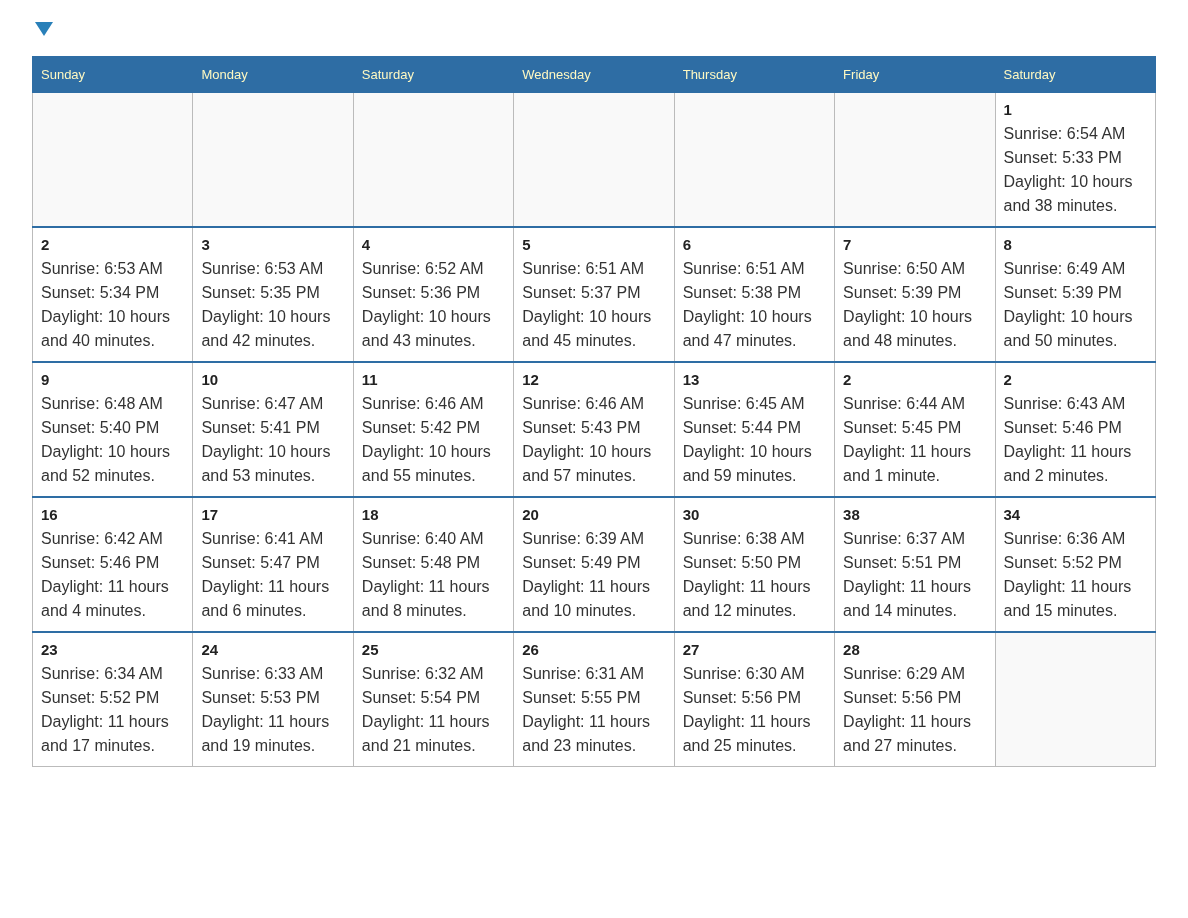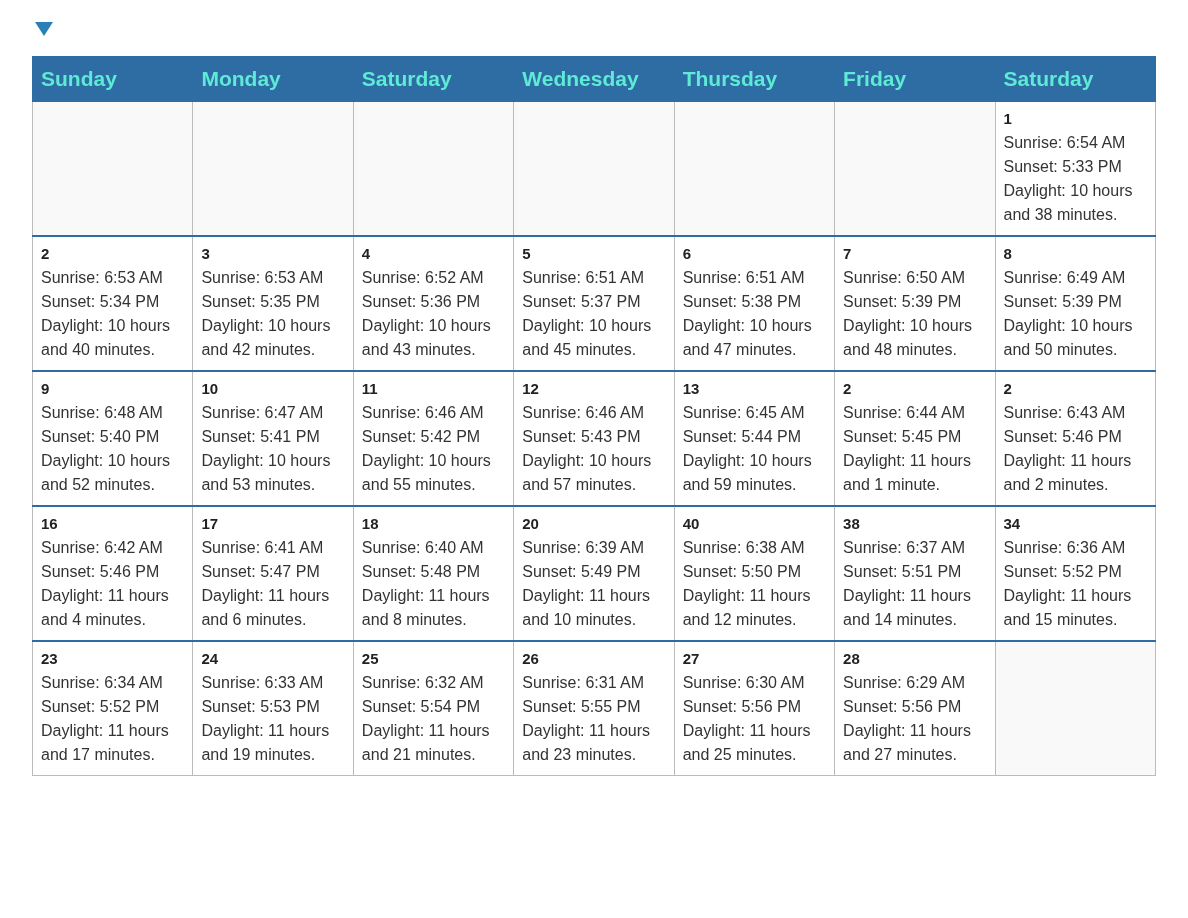--- a/index.html
+++ b/index.html
@@ -40,24 +40,24 @@
       color: #444;
       margin-top: 4px;
     }
     .calendar {
       width: 100%;
       border-collapse: collapse;
       border: 1px solid #999;
     }
     .calendar th {
       background-color: #2e6da4;
-      color: #5eead4;
+      color: #fef9c3;
       padding: 10px 8px;
-      font-size: 21px;
-      font-weight: bold;
+      font-size: 13px;
+      font-weight: normal;
       text-align: left;
       border: 1px solid #2e6da4;
     }
     .calendar td {
       vertical-align: top;
       padding: 8px;
       border: 1px solid #bbb;
       width: calc(100% / 7);
       min-height: 110px;
       font-size: 13px;
@@ -216,21 +216,21 @@
         </td>
         <td>
           <div class="day-number">18</div>
           <div class="day-info">Sunrise: 6:40 AM<br>Sunset: 5:48 PM<br>Daylight: 11 hours and 8 minutes.</div>
         </td>
         <td>
           <div class="day-number">20</div>
           <div class="day-info">Sunrise: 6:39 AM<br>Sunset: 5:49 PM<br>Daylight: 11 hours and 10 minutes.</div>
         </td>
         <td>
-          <div class="day-number">40</div>
+          <div class="day-number">30</div>
           <div class="day-info">Sunrise: 6:38 AM<br>Sunset: 5:50 PM<br>Daylight: 11 hours and 12 minutes.</div>
         </td>
         <td>
           <div class="day-number">38</div>
           <div class="day-info">Sunrise: 6:37 AM<br>Sunset: 5:51 PM<br>Daylight: 11 hours and 14 minutes.</div>
         </td>
         <td>
           <div class="day-number">34</div>
           <div class="day-info">Sunrise: 6:36 AM<br>Sunset: 5:52 PM<br>Daylight: 11 hours and 15 minutes.</div>
         </td>

